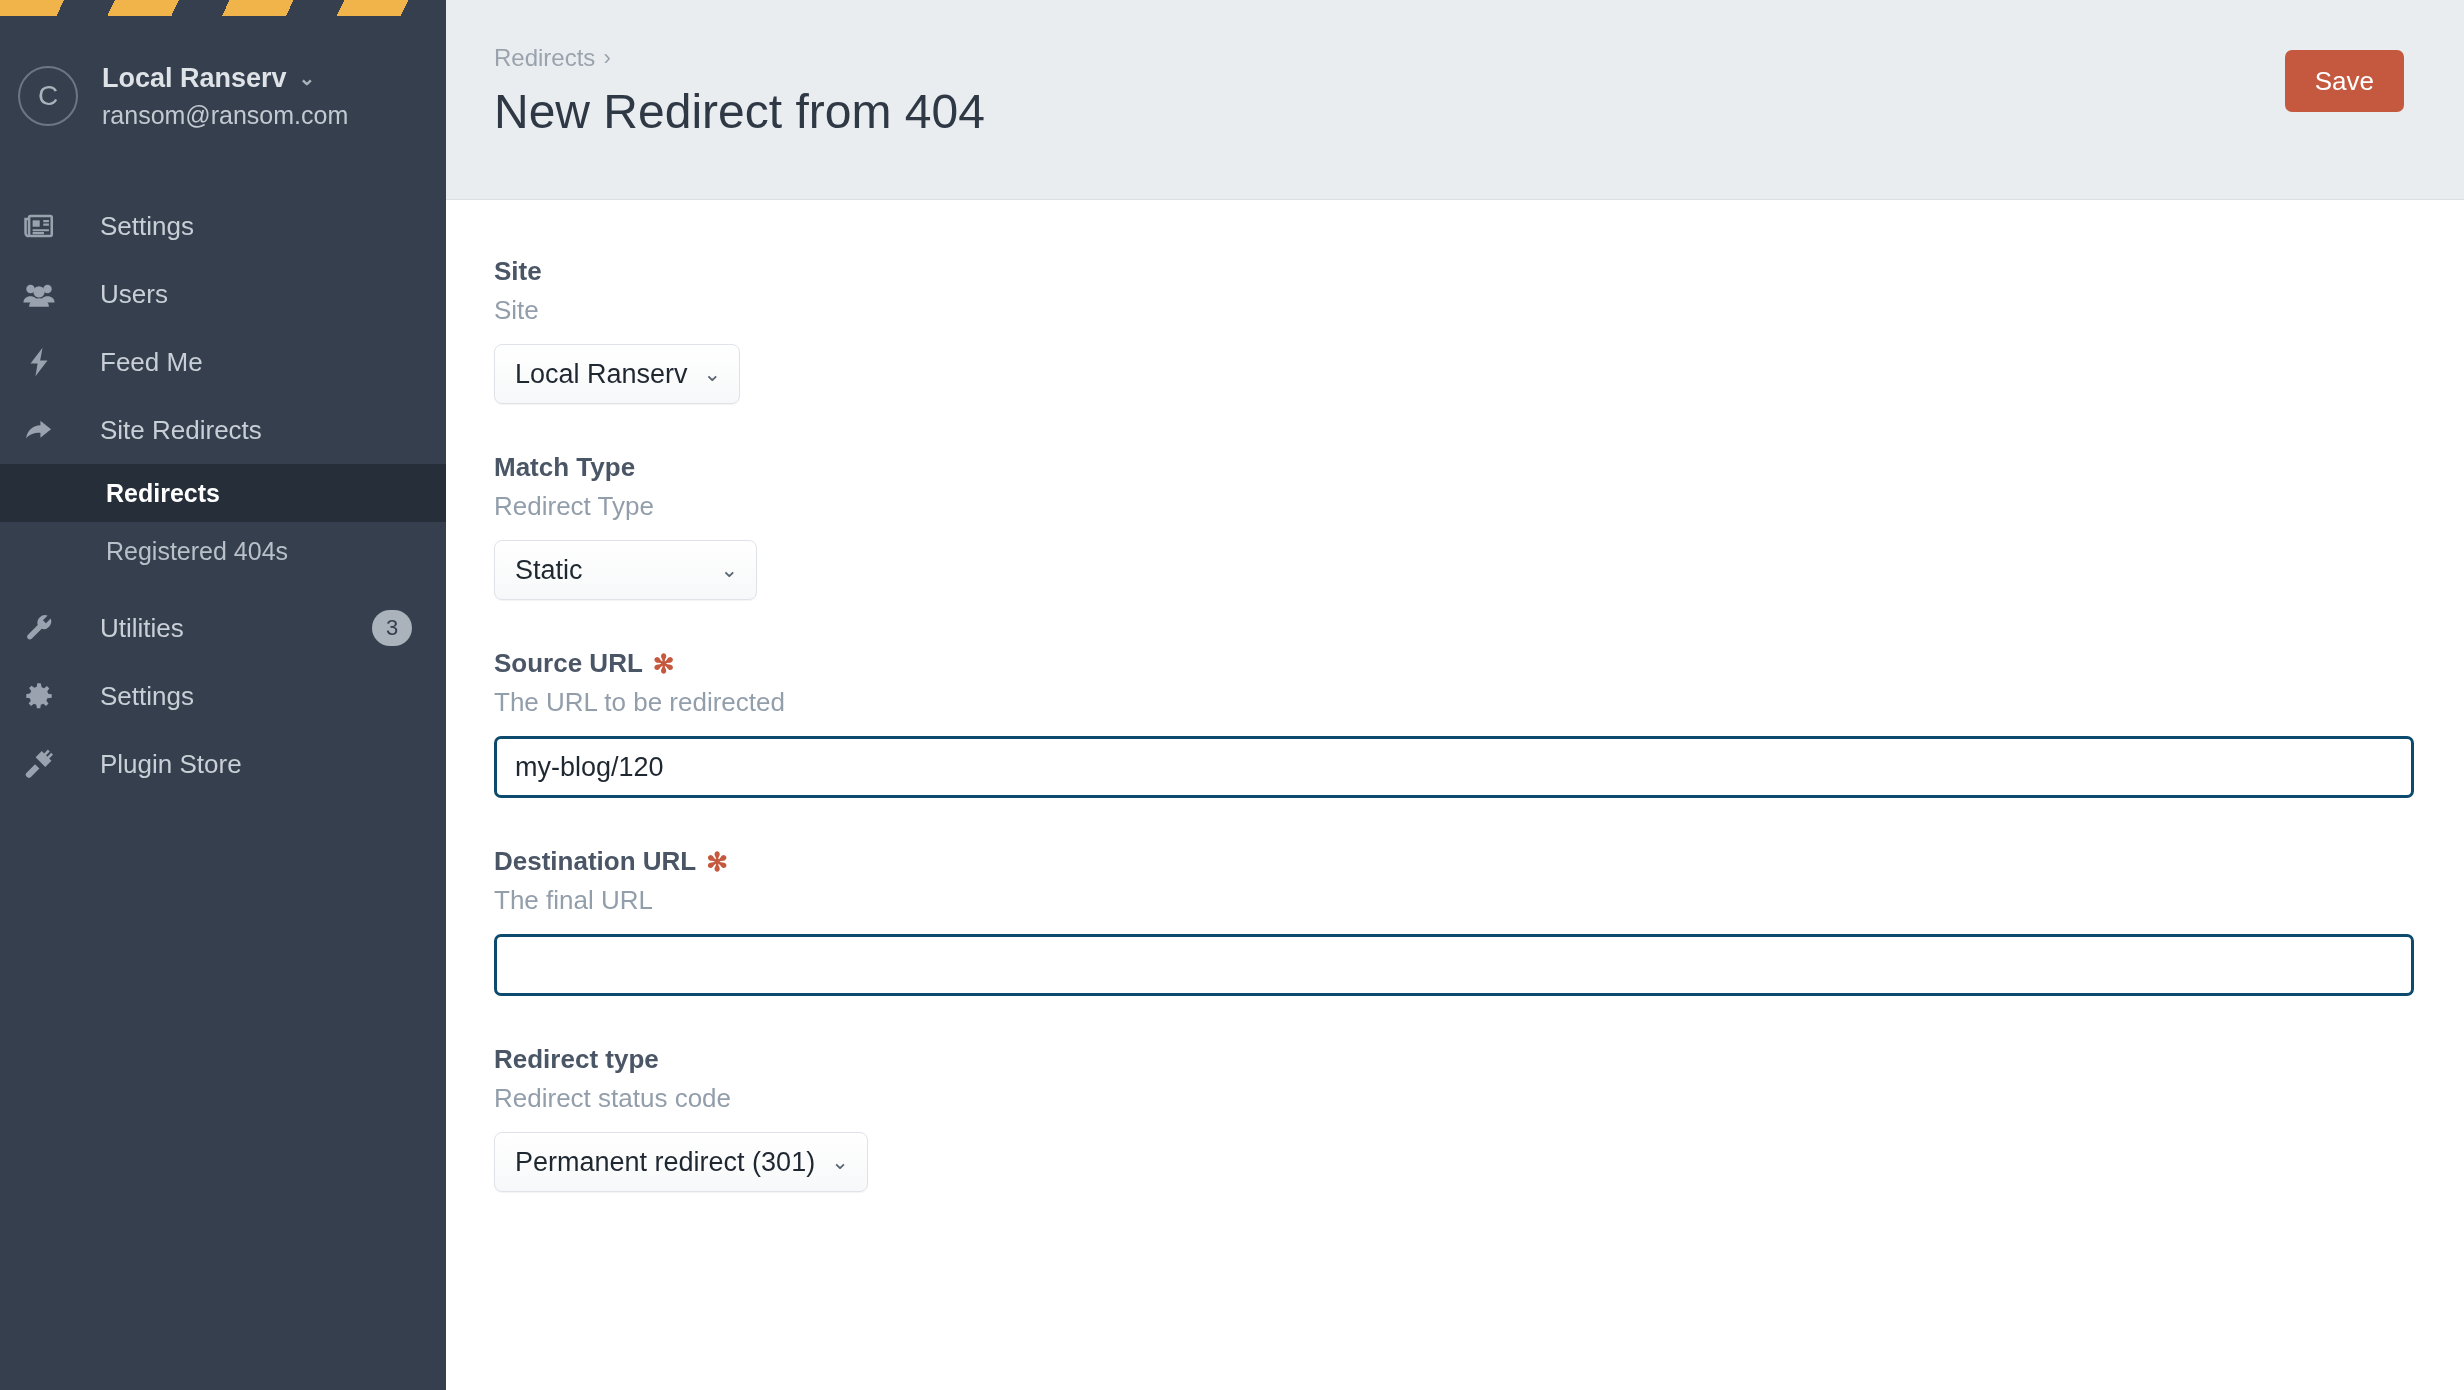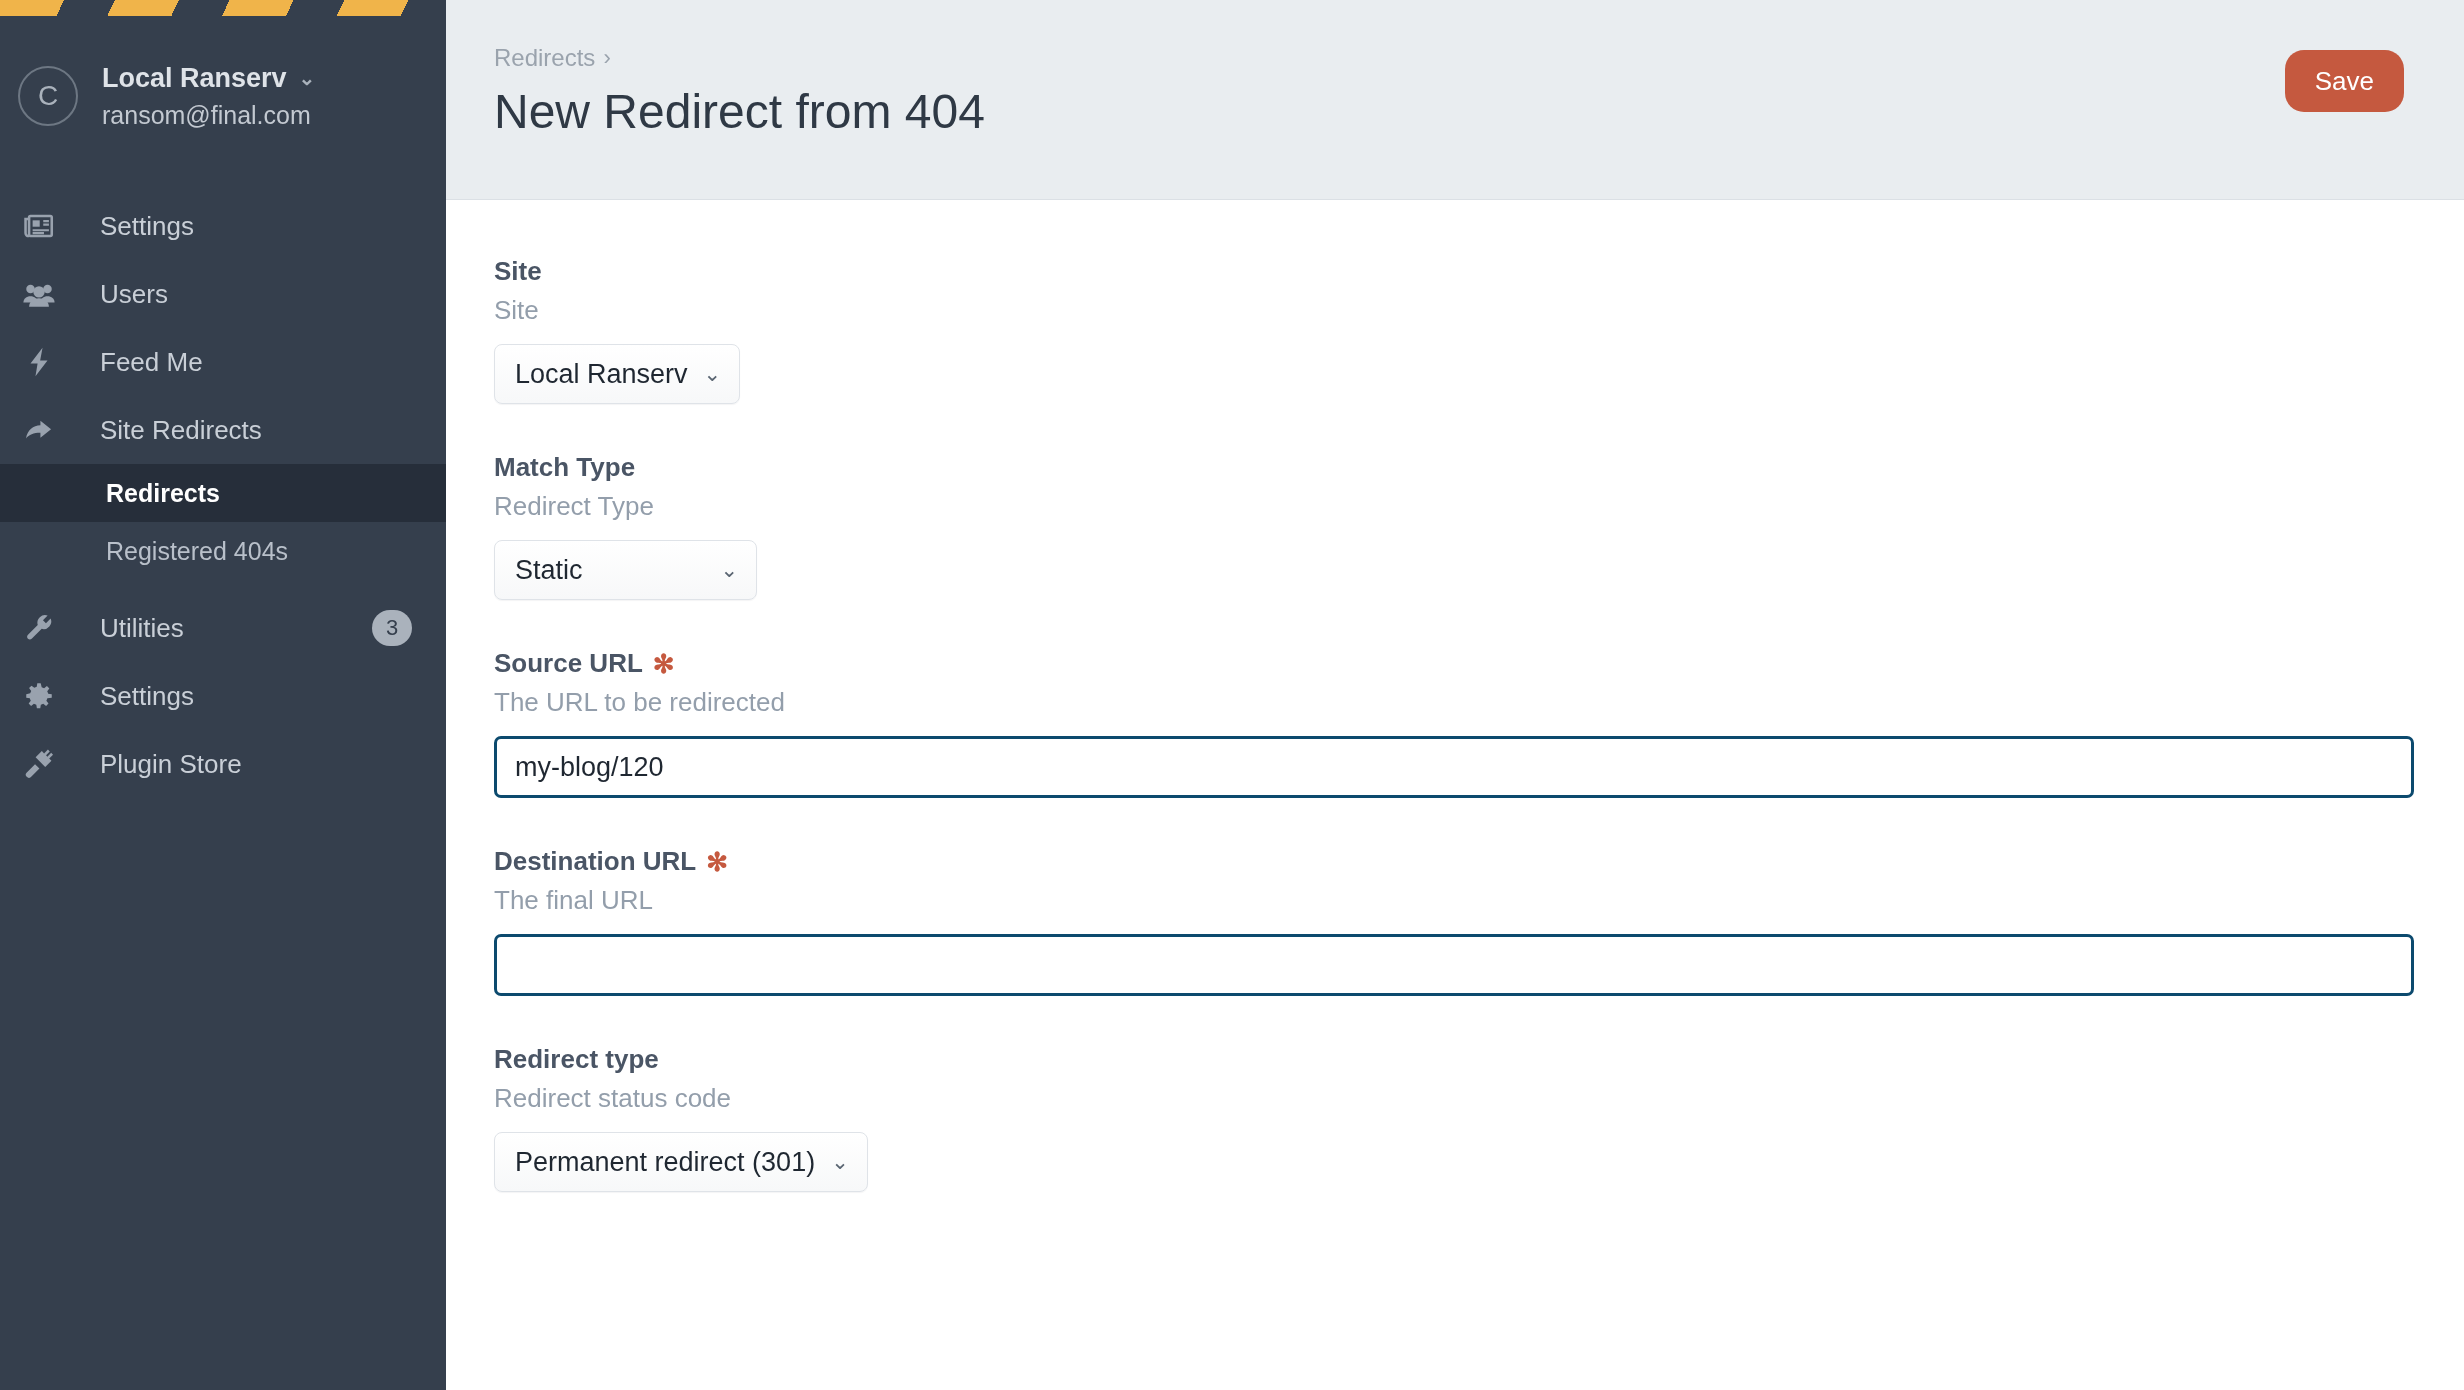--- a/index.html
+++ b/index.html
@@ -91,21 +91,21 @@
     display: flex; align-items: flex-start; justify-content: space-between;
   }
   .breadcrumb {
     font-size: 24px; color: #9aa3ad; margin-bottom: 12px;
     display: flex; align-items: center; gap: 8px;
   }
   .breadcrumb .sep { font-size: 22px; color: #9aa3ad; }
   .page-title { font-size: 48px; color: #2f3945; font-weight: 400; line-height: 1.15; }
   .save-btn {
     background: #c5593f; color: #ffffff;
-    border: none; border-radius: 19px;
+    border: none; border-radius: 7px;
     font-size: 26px; font-family: inherit;
     padding: 0 30px; height: 62px;
     cursor: pointer; margin-top: 6px;
   }
 
   .form { padding: 56px 40px 0 48px; }
   .field { margin-bottom: 48px; }
   .field-heading {
     font-size: 26px; font-weight: bold; color: #4a5565;
     display: flex; align-items: center; gap: 10px;
@@ -151,21 +151,21 @@
 
     <div class="account">
       <div class="avatar">
         <span>C</span>
       </div>
       <div class="acct-text">
         <div class="acct-name">
           <span>Local Ranserv</span>
           <span class="chev">⌄</span>
         </div>
-        <div class="acct-email">ransom@final.com</div>
+        <div class="acct-email">ransom@ransom.com</div>
       </div>
     </div>
 
     <div class="nav">
 
 
       <div class="nav-item">
         <span class="ico">
           <svg width="34" height="34" viewBox="0 0 24 24" fill="none" stroke="currentColor" stroke-width="1.8">
             <rect x="5" y="5" width="16" height="14" rx="1"></rect>

